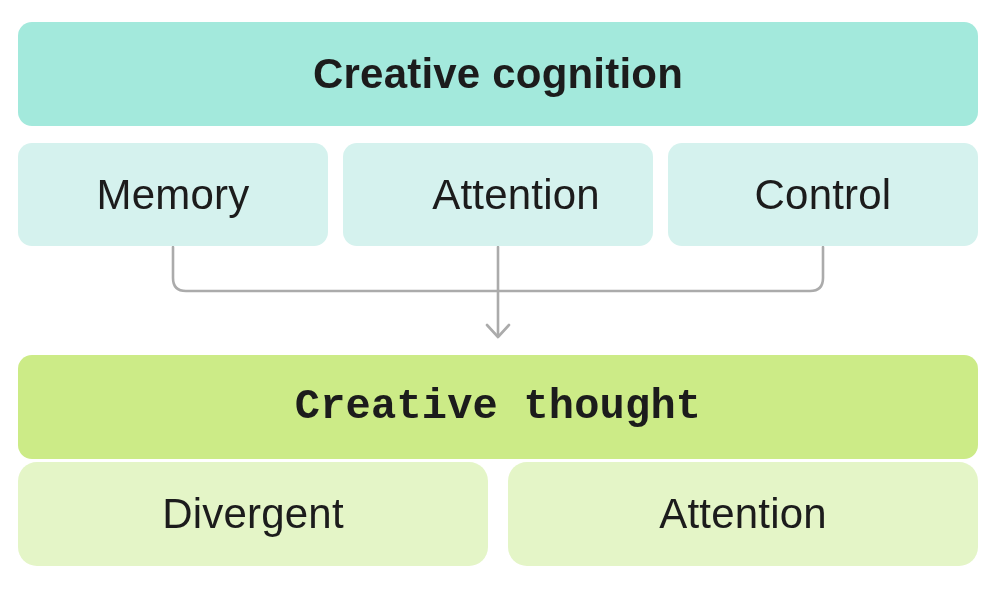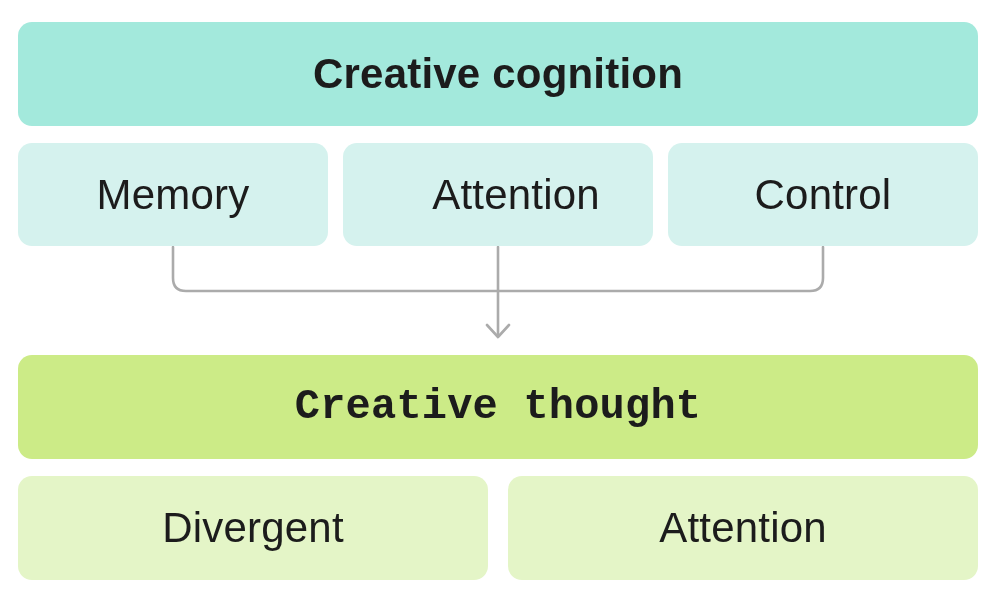--- a/index.html
+++ b/index.html
@@ -47,22 +47,23 @@
   }
   #box-memory    { left: 18px;  }
   #box-attention { left: 343px; padding-left: 36px; }
   #box-control   { left: 668px; }
   #bottom-header {
     left: 18px; top: 355px; width: 960px; height: 104px;
     background: var(--bottom-header-bg, #cceb87);
     font-family: Liberation Mono, monospace;
   }
   .bottom-item {
-    top: 476px; height: 104px; width: 470px;
+    top: 462px; height: 104px; width: 470px;
     background: var(--bottom-item-bg, #e4f5c7);
+    border-radius: 19px;
   }
   #box-divergent  { left: 18px;  }
   #box-convergent { left: 508px; }
   .connector {
     position: absolute;
     left: 0; top: 0;
     width: 996px;
     height: 603px;
     pointer-events: none;
   }

